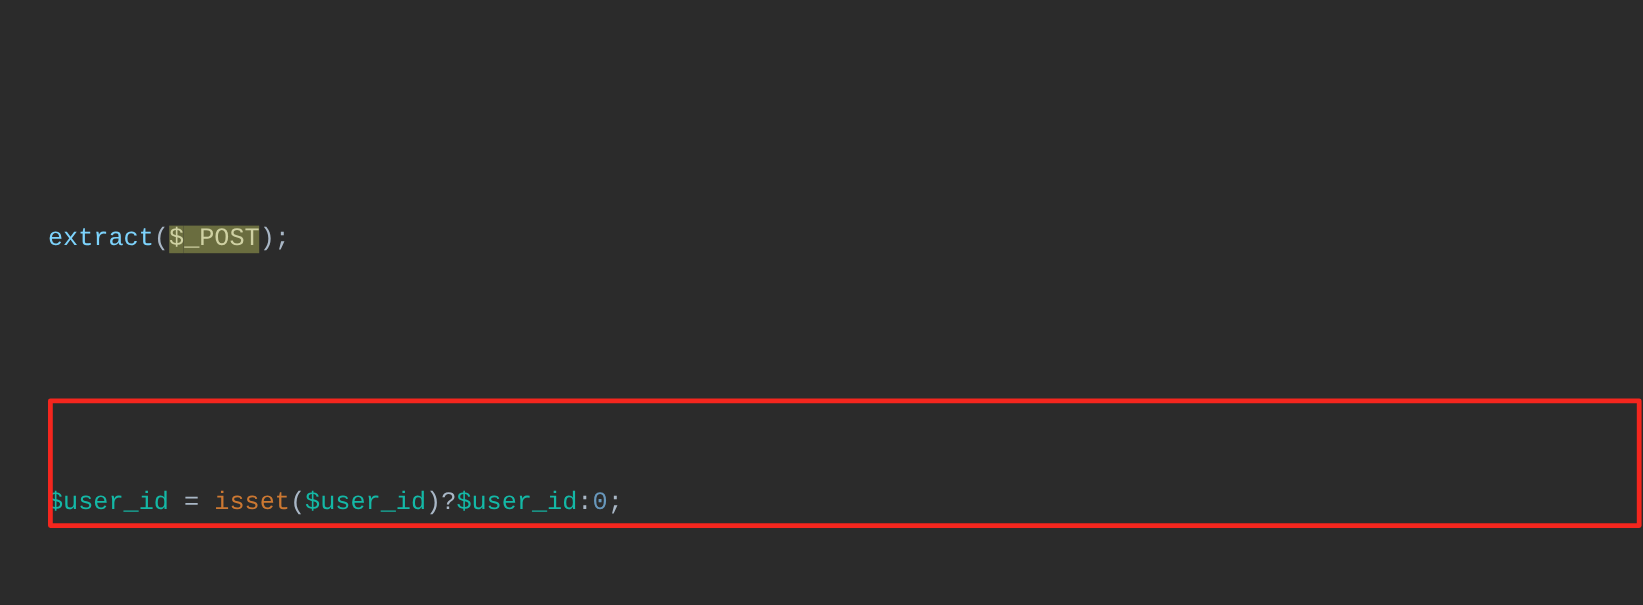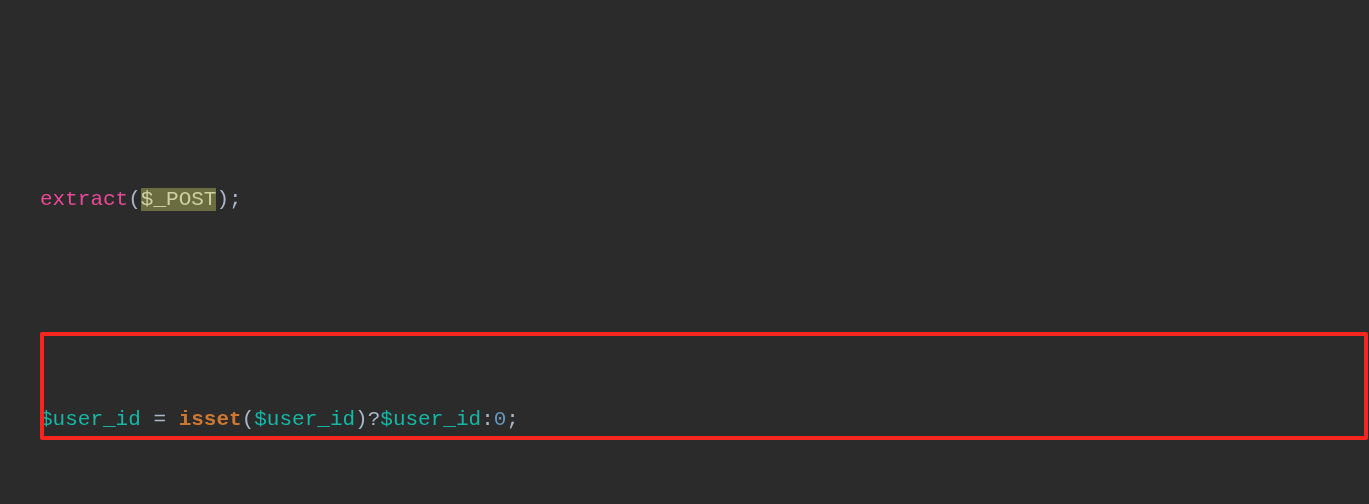--- a/index.html
+++ b/index.html
@@ -14,22 +14,22 @@
   .editor{
     position:relative;
     padding:2px 0 0 40px;
     white-space:pre;
     color:#a9b7c6;
   }
   .line{
     height:44px;
   }
   
-  .fn      { color:#ec4899; }        
-  .kw      { color:#cc7832; font-weight:bold; } 
+  .fn      { color:#7dd3fc; }        
+  .kw      { color:#cc7832; font-weight:normal; } 
   .var     { color:#14b8a6; }        
   .num     { color:#6897bb; }        
   .punc    { color:#a9b7c6; }   
   .hlv     { background:#6a6d3f; color:#cfd1a3; }
   
   .redbox{
     position:absolute;
     left:40px; top:332px;
     width:1320px; height:100px;
     border:4px solid #f4261e;

